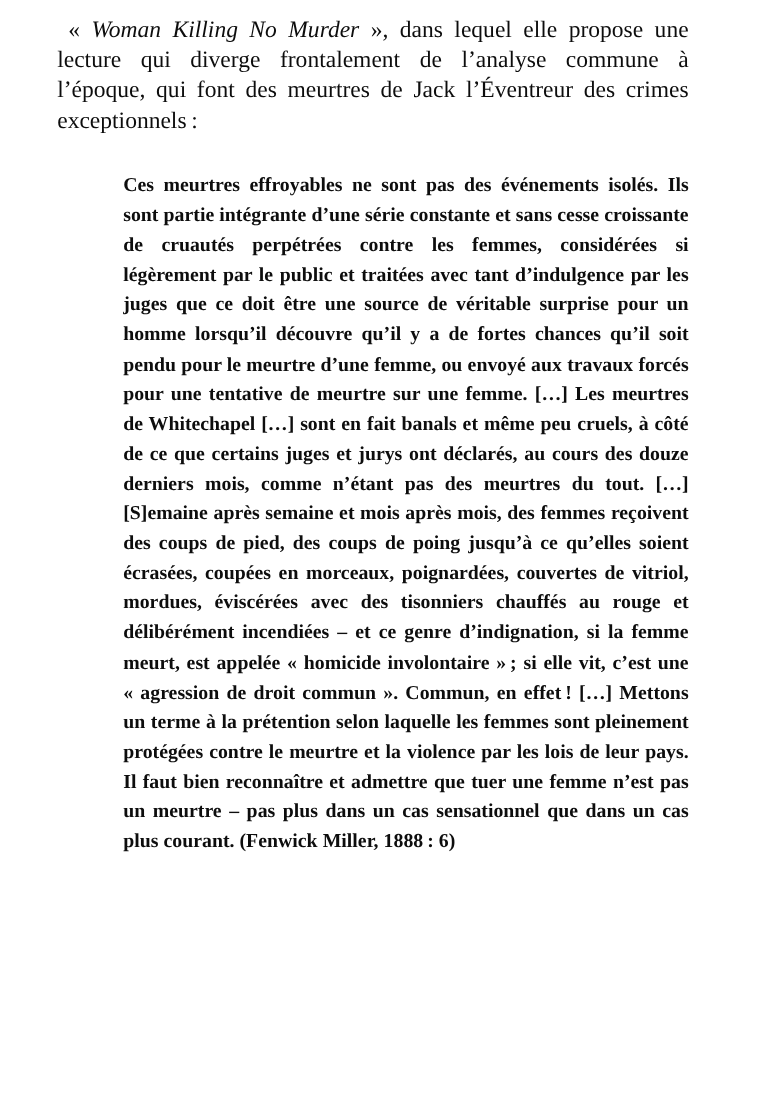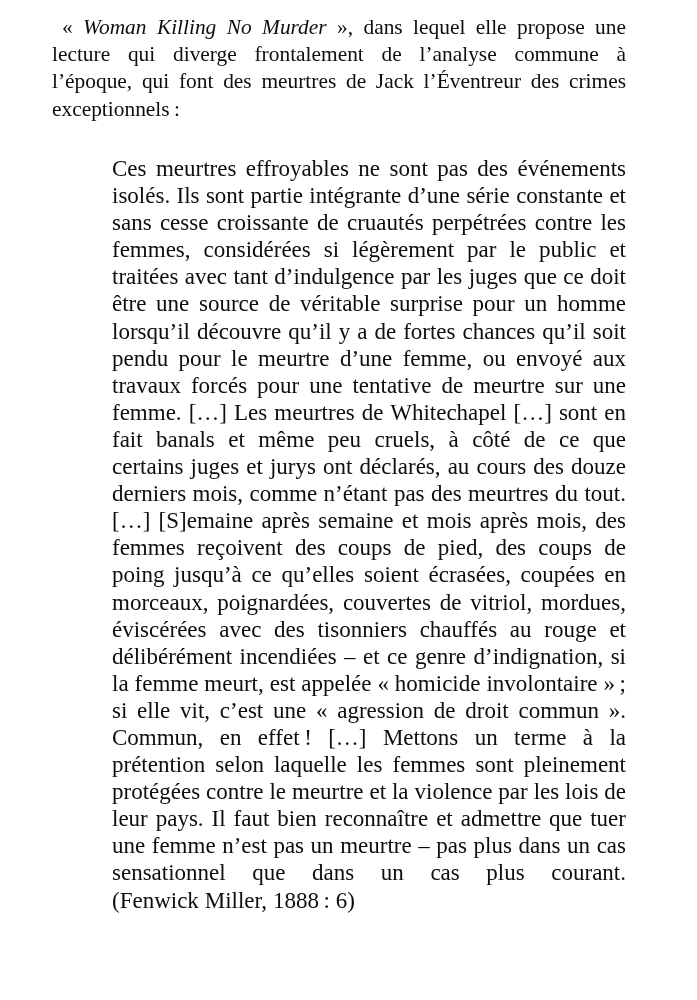--- a/index.html
+++ b/index.html
@@ -47,26 +47,27 @@
 
   
   .quote-block {
     position: absolute;
     left: 112px;
     top: 155px;
     width: 514px;
   }
   .quote-paragraph {
     margin: 0;
-    font-size: 23px;
+    font-size: 18px;
     line-height: 27.1px;
     text-align: justify;
     text-justify: inter-word;
     hyphens: manual;
     word-spacing: 0.1px;
+    font-weight: bold;
   }
   .quote-citation {
     white-space: nowrap;
   }
 </style>
 </head>
 <body>
 
 <div class="page">
 

